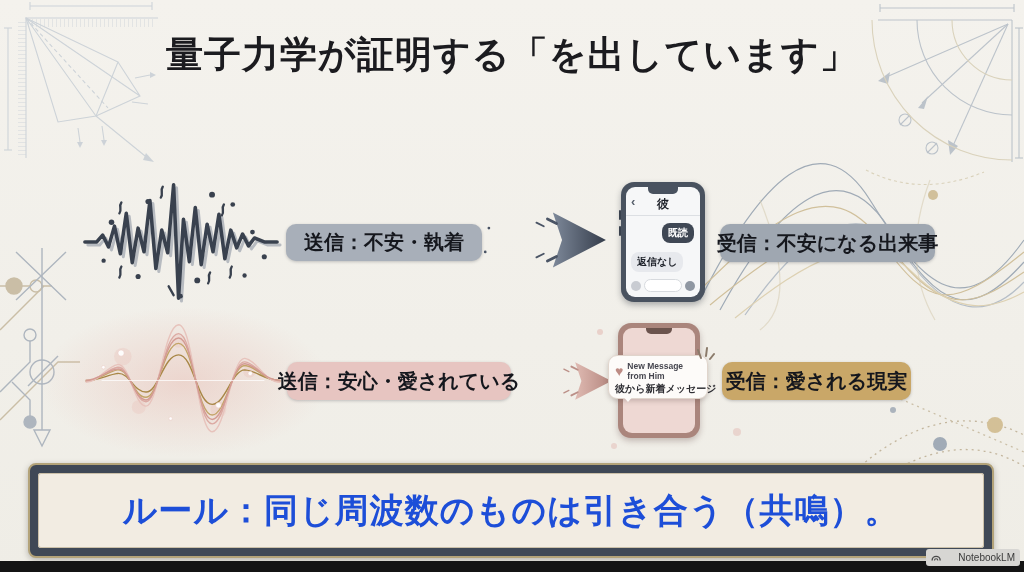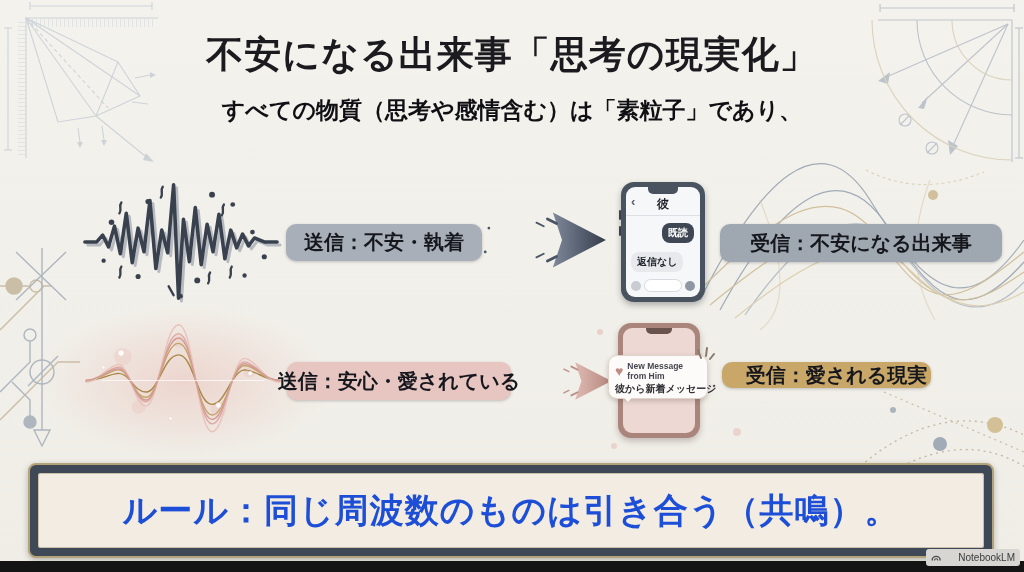--- a/index.html
+++ b/index.html
@@ -20,23 +20,23 @@
     position:absolute; top:94px; left:0; right:0; text-align:center; z-index:2;
     font-weight:700; font-size:23px; line-height:33px; color:#101014;
   }
 
   .pill {
     position:absolute; z-index:2; display:flex; align-items:center; justify-content:center;
     border-radius:10px; font-weight:700; font-size:20px; color:#15171d;
     box-shadow:0 1px 3px rgba(40,45,55,.25); white-space:nowrap;
   }
   .pill-anx-send   { left:286px; top:224px; width:196px; height:37px; background:#a8afb9; }
-  .pill-anx-recv   { left:720px; top:224px; width:282px; height:38px; background:#9fa7b1; }
+  .pill-anx-recv   { left:720px; top:224px; width:215px; height:38px; background:#9fa7b1; }
   .pill-love-send  { left:287px; top:362px; width:224px; height:38px; background:#e7c5c1; }
-  .pill-love-recv  { left:722px; top:362px; width:189px; height:26px; background:#c9a768;padding-left:20px; }
+  .pill-love-recv  { left:722px; top:362px; width:189px; height:38px; background:#c9a768; }
 
   .wave1 { left:78px;  top:170px; width:205px; height:138px; }
   .wave2 { left:77px;  top:323px; width:212px; height:115px; }
   .glow2 {
     position:absolute; left:38px; top:306px; width:292px; height:152px; z-index:1;
     background:radial-gradient(ellipse at center, rgba(231,185,176,.48) 0%, rgba(231,185,176,0) 70%);
   }
   .arrow1 { left:468px; top:208px; width:146px; height:64px; }
   .arrow2 { left:520px; top:350px; width:94px;  height:62px; }
 
@@ -213,23 +213,22 @@
       <path d="M862,492 Q955,420 1030,470" stroke="#b9a98c" stroke-dasharray="2 4"></path>
       <path d="M884,392 L1024,452" stroke="#c2b498" stroke-dasharray="2 4"></path>
       <circle cx="995" cy="425" r="8" fill="#cdb584" stroke="none"></circle>
       <circle cx="940" cy="444" r="7" fill="#8e9bab" stroke="none"></circle>
       <circle cx="893" cy="410" r="3" fill="#9aa5b2" stroke="none"></circle>
     </g>
   </svg>
 
   <div class="glow2"></div>
 
-  <div class="title">不安になる出来事「思考の現実化」</div>
+  <div class="title">量子力学が証明する「を出しています」</div>
   <div class="subtitle">
-    <div>すべての物質（思考や感情含む）は「素粒子」であり、</div>
   </div>
 
   <svg class="layer wave1" viewBox="0 0 200 140">
     <polyline points="3,73 15,73 21,66 27,78 33,57 39,85 45,44 51,94 57,59 63,83 69,31 75,100 81,61 87,84 93,15 98,130 103,50 109,93 115,38 121,96 127,55 133,83 139,45 145,90 151,61 157,79 163,65 169,77 175,69 185,73 198,73" fill="none" stroke="#6e7b8d" stroke-width="3" opacity="0.45" transform="translate(3,3)" stroke-linejoin="round" stroke-linecap="round"></polyline>
     <polyline points="3,73 15,73 21,66 27,78 33,57 39,85 45,44 51,94 57,59 63,83 69,31 75,100 81,61 87,84 93,15 98,130 103,50 109,93 115,38 121,96 127,55 133,83 139,45 145,90 151,61 157,79 163,65 169,77 175,69 185,73 198,73" fill="none" stroke="#39414e" stroke-width="3.6" stroke-linejoin="round" stroke-linecap="round"></polyline>
     <g fill="#39414e">
       <circle cx="132" cy="25" r="3"></circle>
         <circle cx="67" cy="32" r="2.6"></circle>
         <circle cx="153" cy="35" r="2.4"></circle>
       <circle cx="30" cy="53" r="2.8"></circle>

